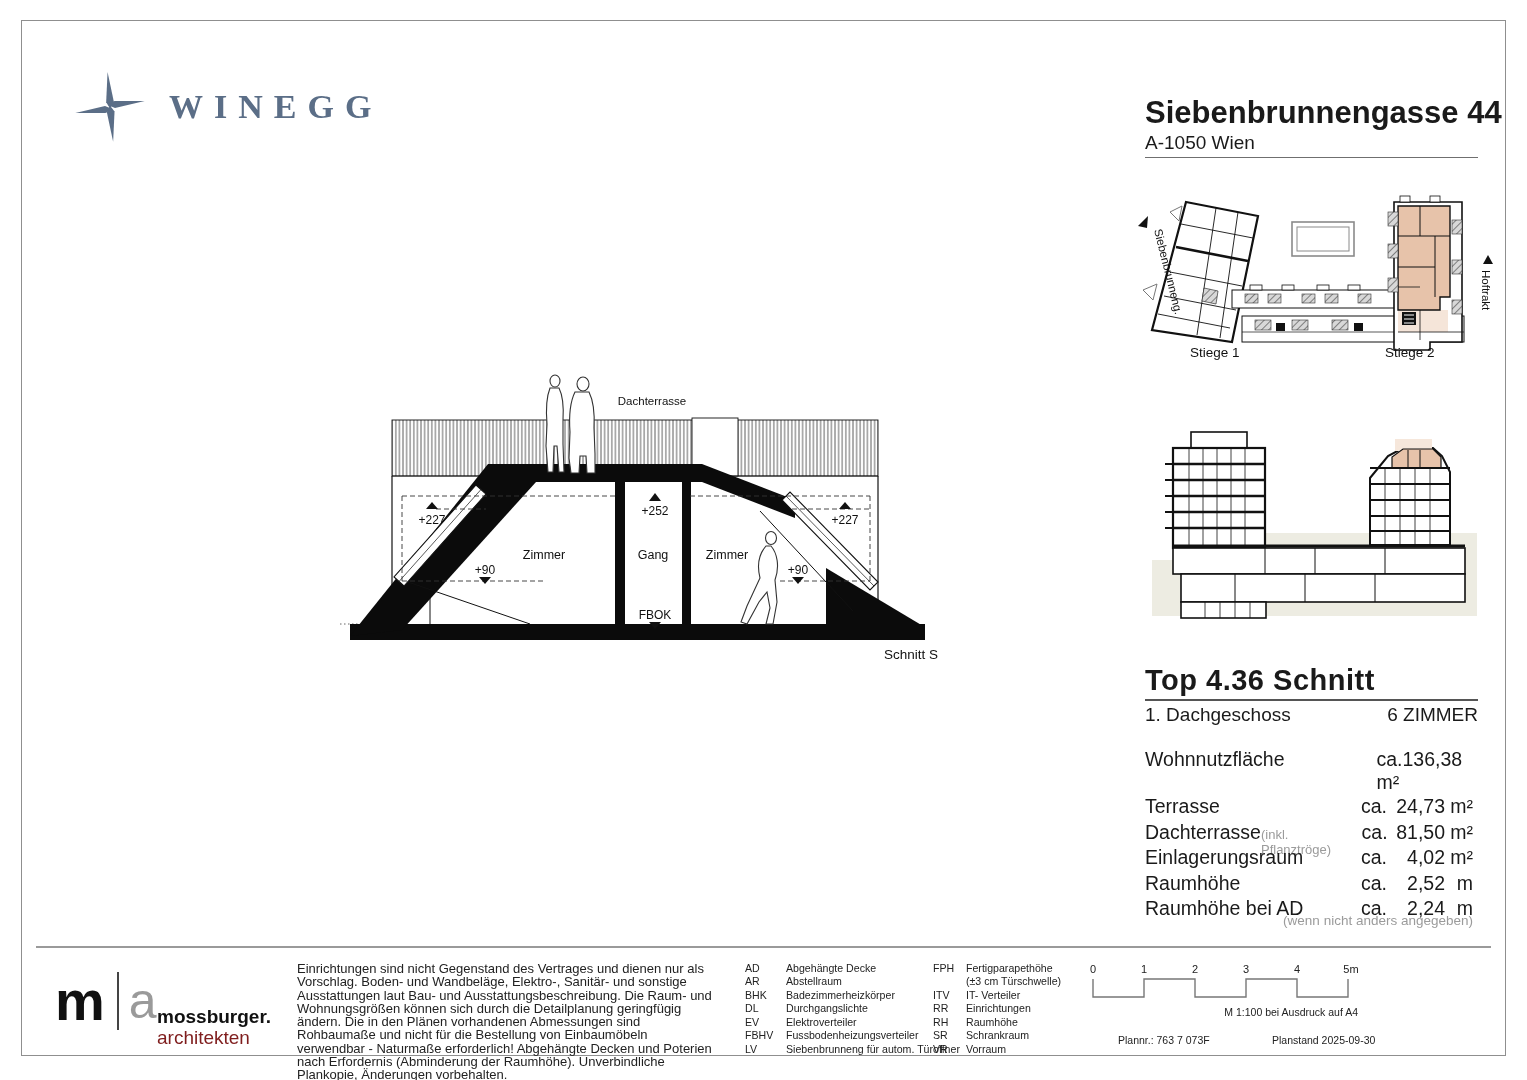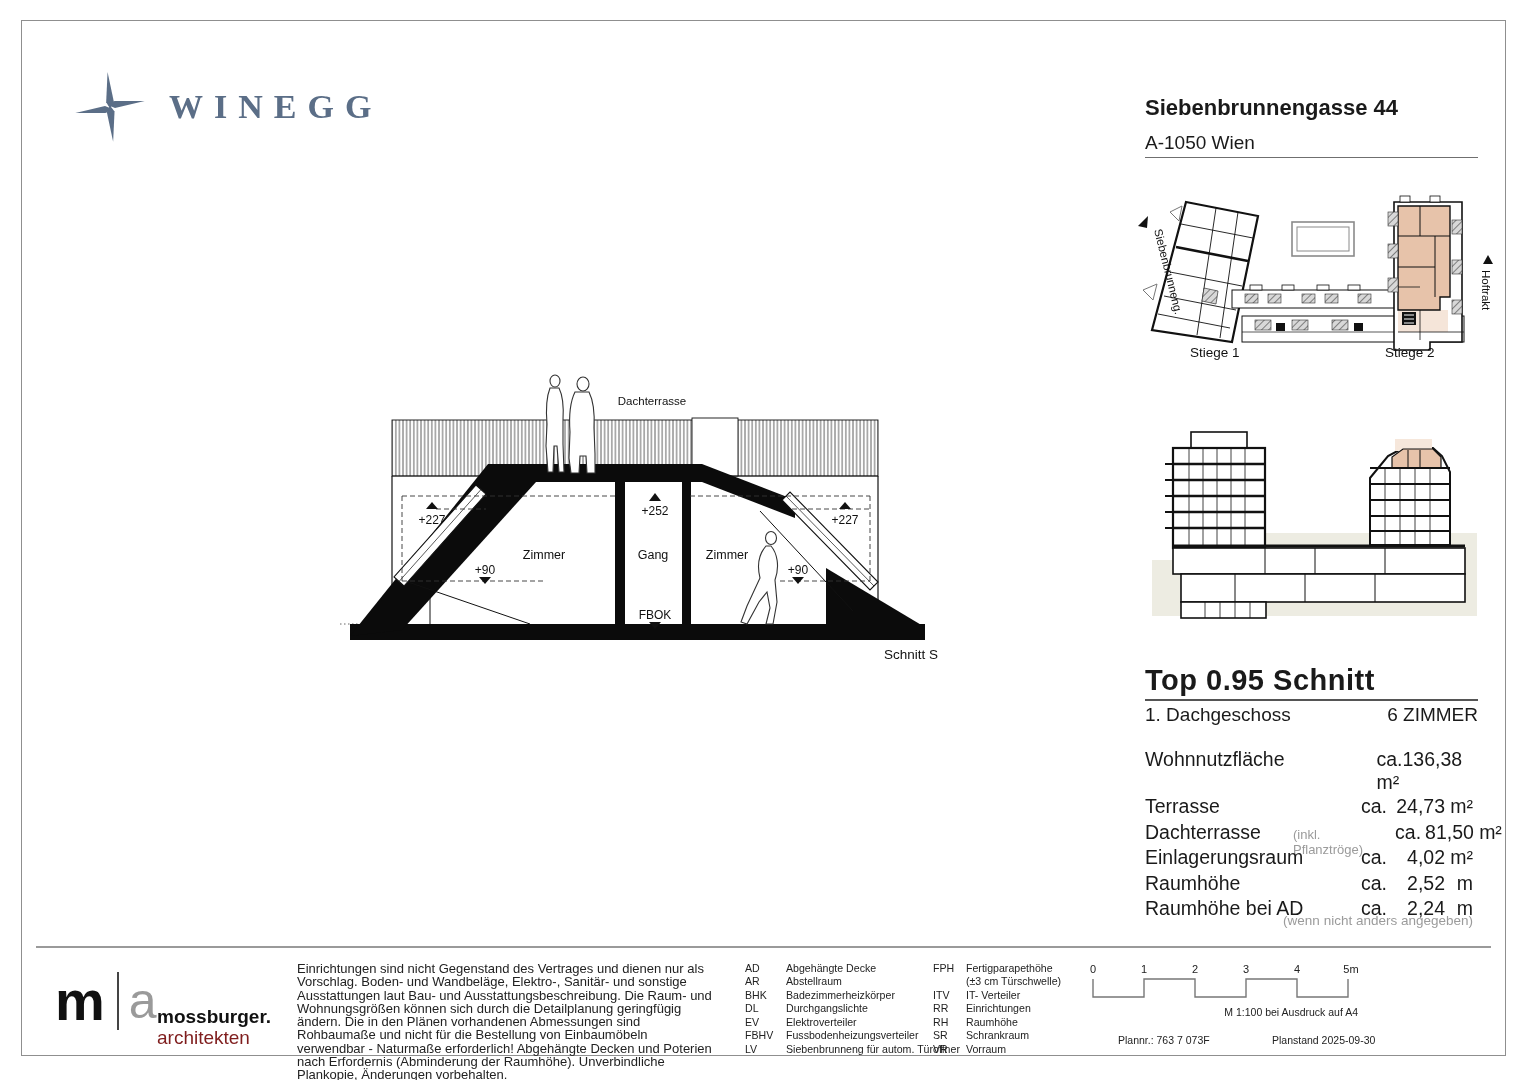--- a/index.html
+++ b/index.html
@@ -8,32 +8,32 @@
   .abs{position:absolute;}
   .frame{position:absolute;left:21px;top:20px;width:1483px;height:1034px;
          border:1.5px solid #8f8f8f;}
 
   
   .brand{left:75px;top:72px;display:flex;align-items:center;gap:24px;}
   .brand-word{font-family:"Liberation Serif",serif;font-weight:600;font-size:34px;
               letter-spacing:11px;color:#5b6e87;}
 
   
-  .addr1{left:1145px;top:95px;font-size:22px;font-weight:bold;}
+  .addr1{left:1145px;top:95px;font-size:31px;font-weight:bold;}
   .addr2{left:1145px;top:132px;font-size:19px;}
   .addr-rule{left:1145px;top:157px;width:333px;border-top:1.5px solid #6f6f6f;}
 
   
   .u-title{left:1145px;top:664px;font-size:29px;font-weight:bold;letter-spacing:0.5px;}
   .u-rule{left:1145px;top:699px;width:333px;border-top:2px solid #555;}
   .u-sub{left:1145px;top:704px;width:333px;display:flex;justify-content:space-between;font-size:19px;}
   .u-main{left:1145px;top:748px;width:333px;display:flex;font-size:19.5px;gap:46px;}
   .u-main .uspring{flex:1;}
   .u-rows{left:1145px;top:795px;width:333px;font-size:19.5px;}
-  .urow{display:flex;align-items:baseline;height:25.5px;gap:32px;}
+  .urow{display:flex;align-items:baseline;height:25.5px;}
   .unote{color:#9b9b9b;font-size:13px;}
   .uright{display:flex;margin-left:auto;width:112px;margin-right:5px;}
   .uca{width:30px;}
   .uval{flex:1;text-align:right;}
   .uunit{width:28px;text-align:right;}
   .u-foot{left:1145px;top:913px;width:328px;text-align:right;color:#9b9b9b;font-size:13.5px;}
 
   
   .f-rule{left:36px;top:946px;width:1455px;border-top:2px solid #9a9a9a;}
   .ma-logo{left:55px;top:972px;display:flex;align-items:center;}
@@ -303,21 +303,21 @@
       <path d="M210,20 C206,30 206,44 207,56 L206,78 L208,104 L213,104 L214,78 L217,78 L219,104 L224,104 L223,76 L223,52 C224,36 222,26 219,20 Z"></path>
       <ellipse cx="243" cy="16" rx="6" ry="7"></ellipse>
       <path d="M235,24 C230,34 229,50 230,64 L229,90 L231,105 L239,105 L240,88 L246,88 L247,105 L255,105 L255,86 L254,60 C255,42 252,30 249,24 Z"></path>
     </g>
     <g fill="#fff" stroke="#333" stroke-width="1.1">
       <ellipse cx="431" cy="170" rx="5.5" ry="6.5"></ellipse>
       <path d="M426,178 C419,186 417,198 420,210 L407,238 L401,254 L407,256 L419,234 L427,224 L430,240 L426,256 L433,256 L437,234 L435,212 C440,198 437,185 431,178 Z"></path>
     </g>
   </svg>
 
-  <div class="abs u-title">Top 0.95 Schnitt</div>
+  <div class="abs u-title">Top 4.36 Schnitt</div>
   <div class="abs u-rule"></div>
   <div class="abs u-sub">
     <span>1. Dachgeschoss</span>
     <span>6 ZIMMER</span>
   </div>
   <div class="abs u-main">
     <span>Wohnnutzfläche</span>
     <span class="uspring"></span>
     <span style="margin-right:5px">ca.136,38 m²</span>
   </div>

